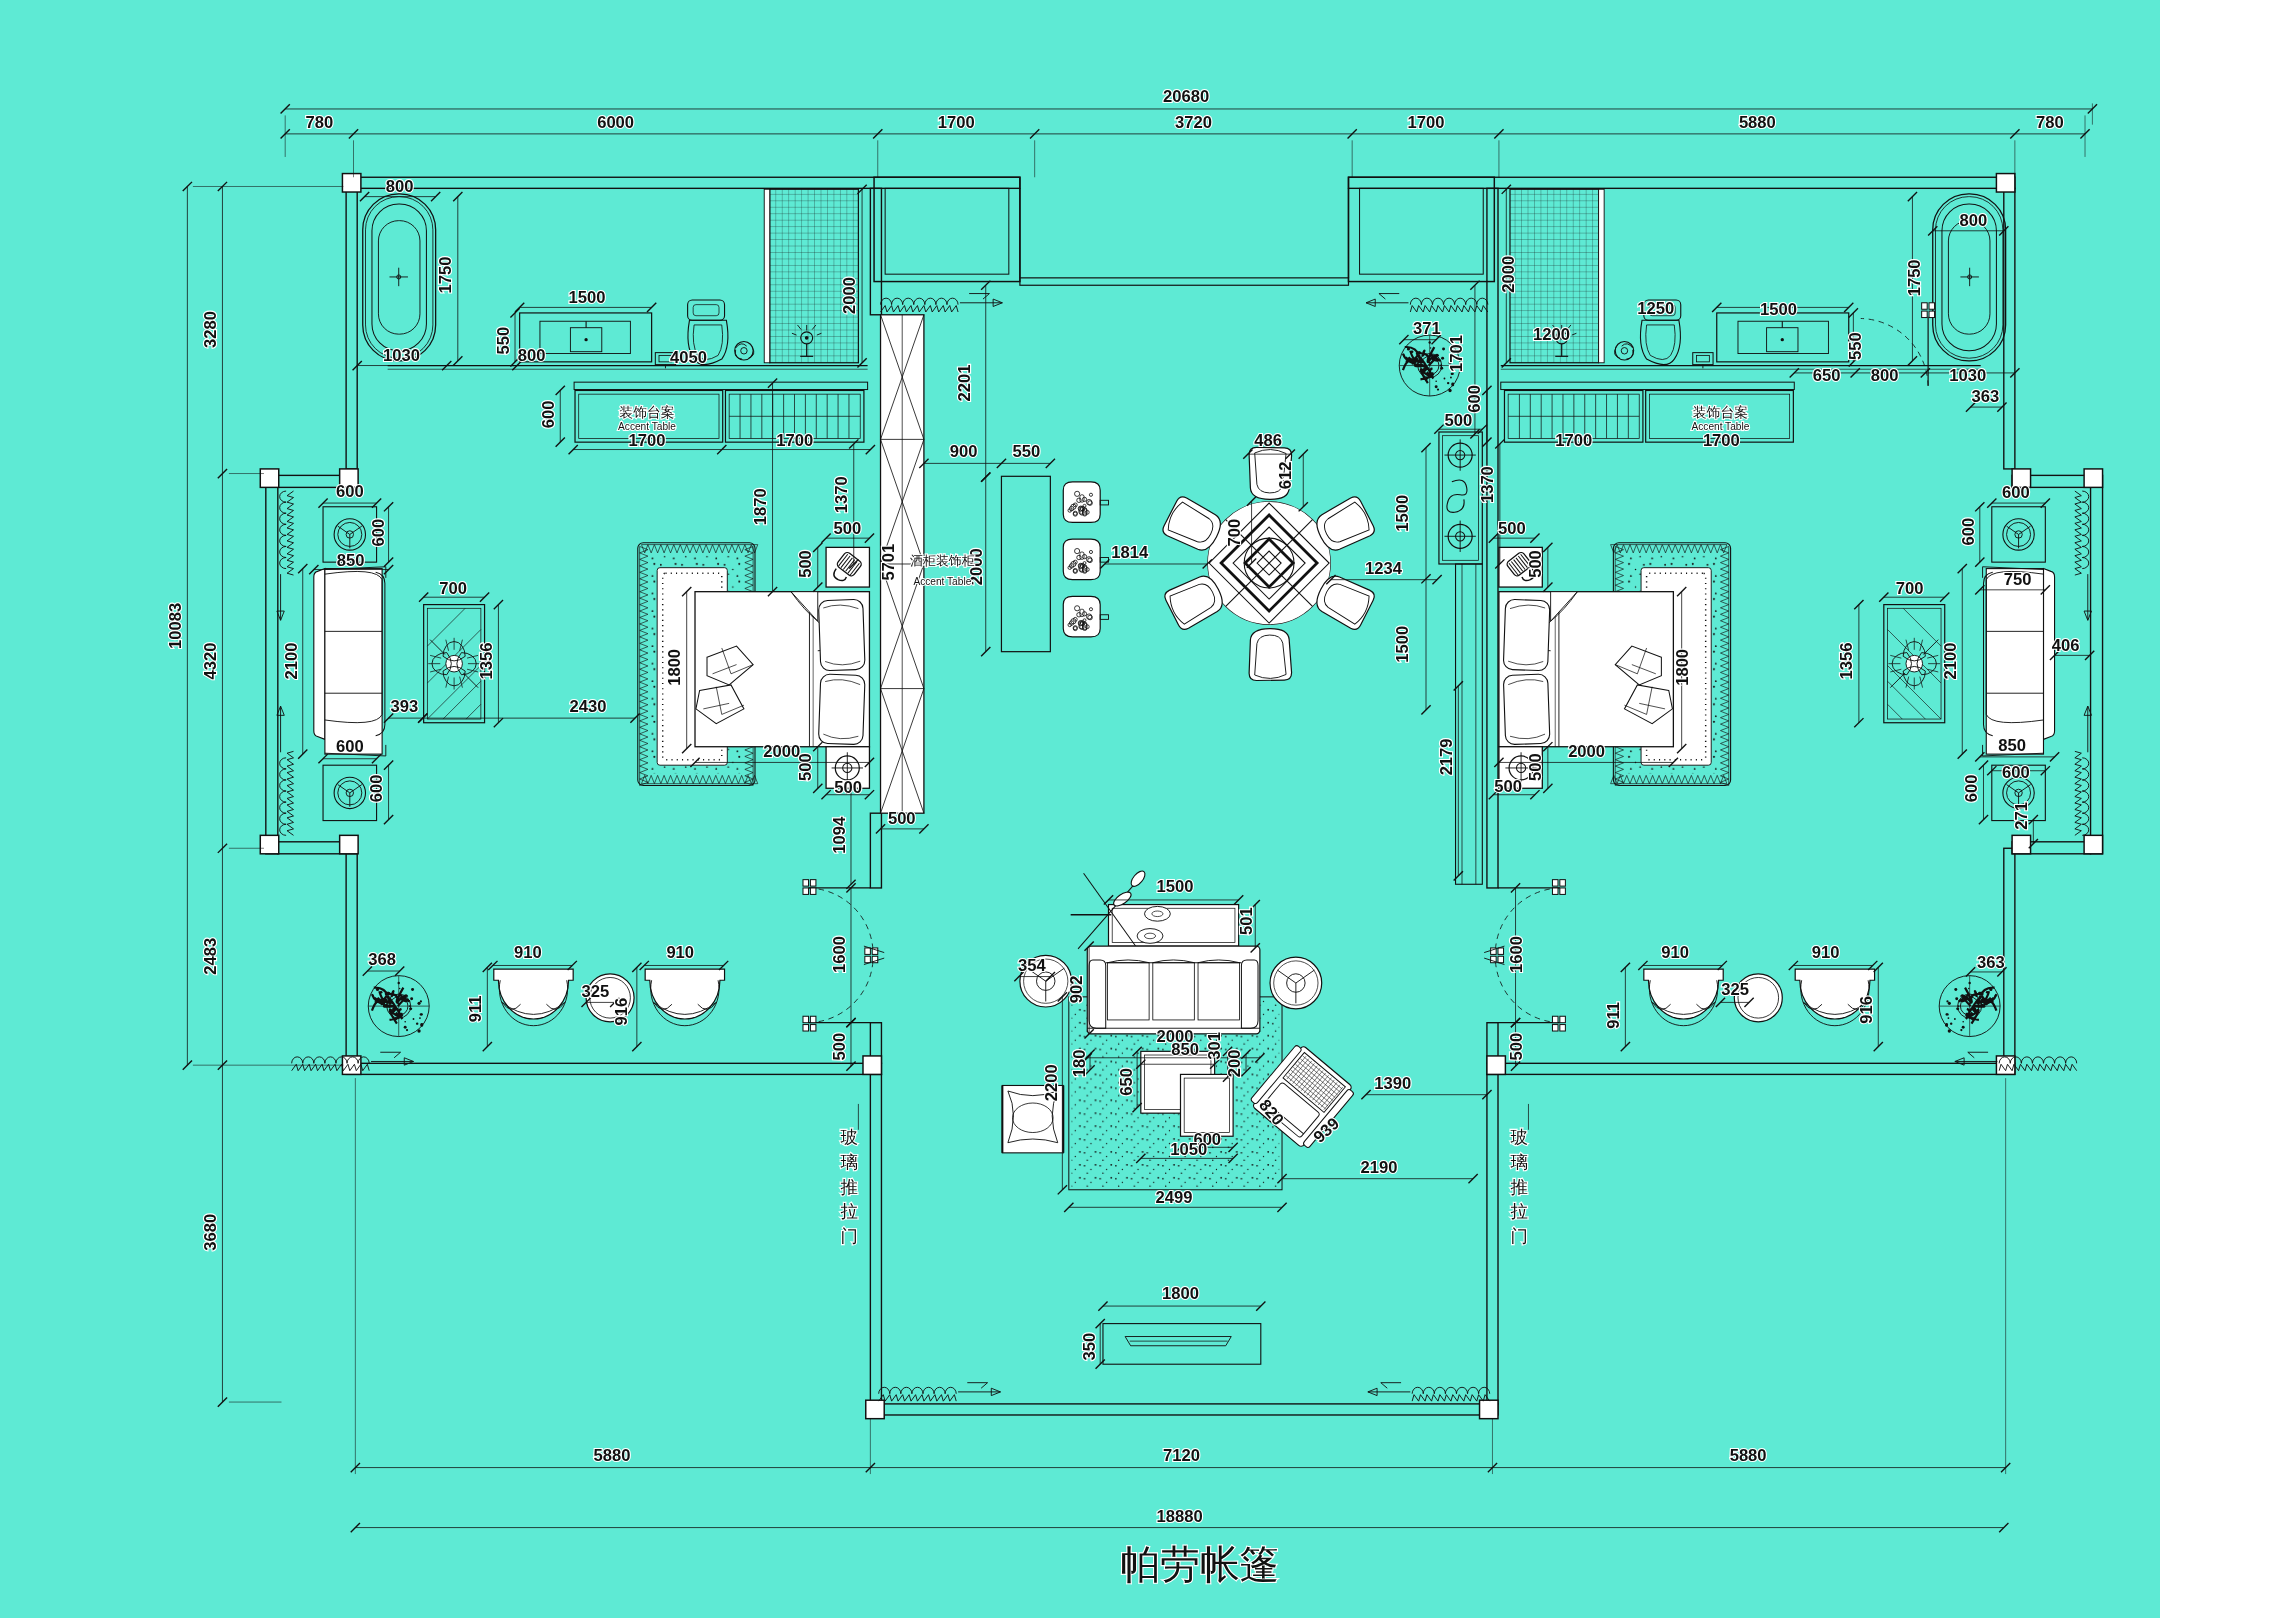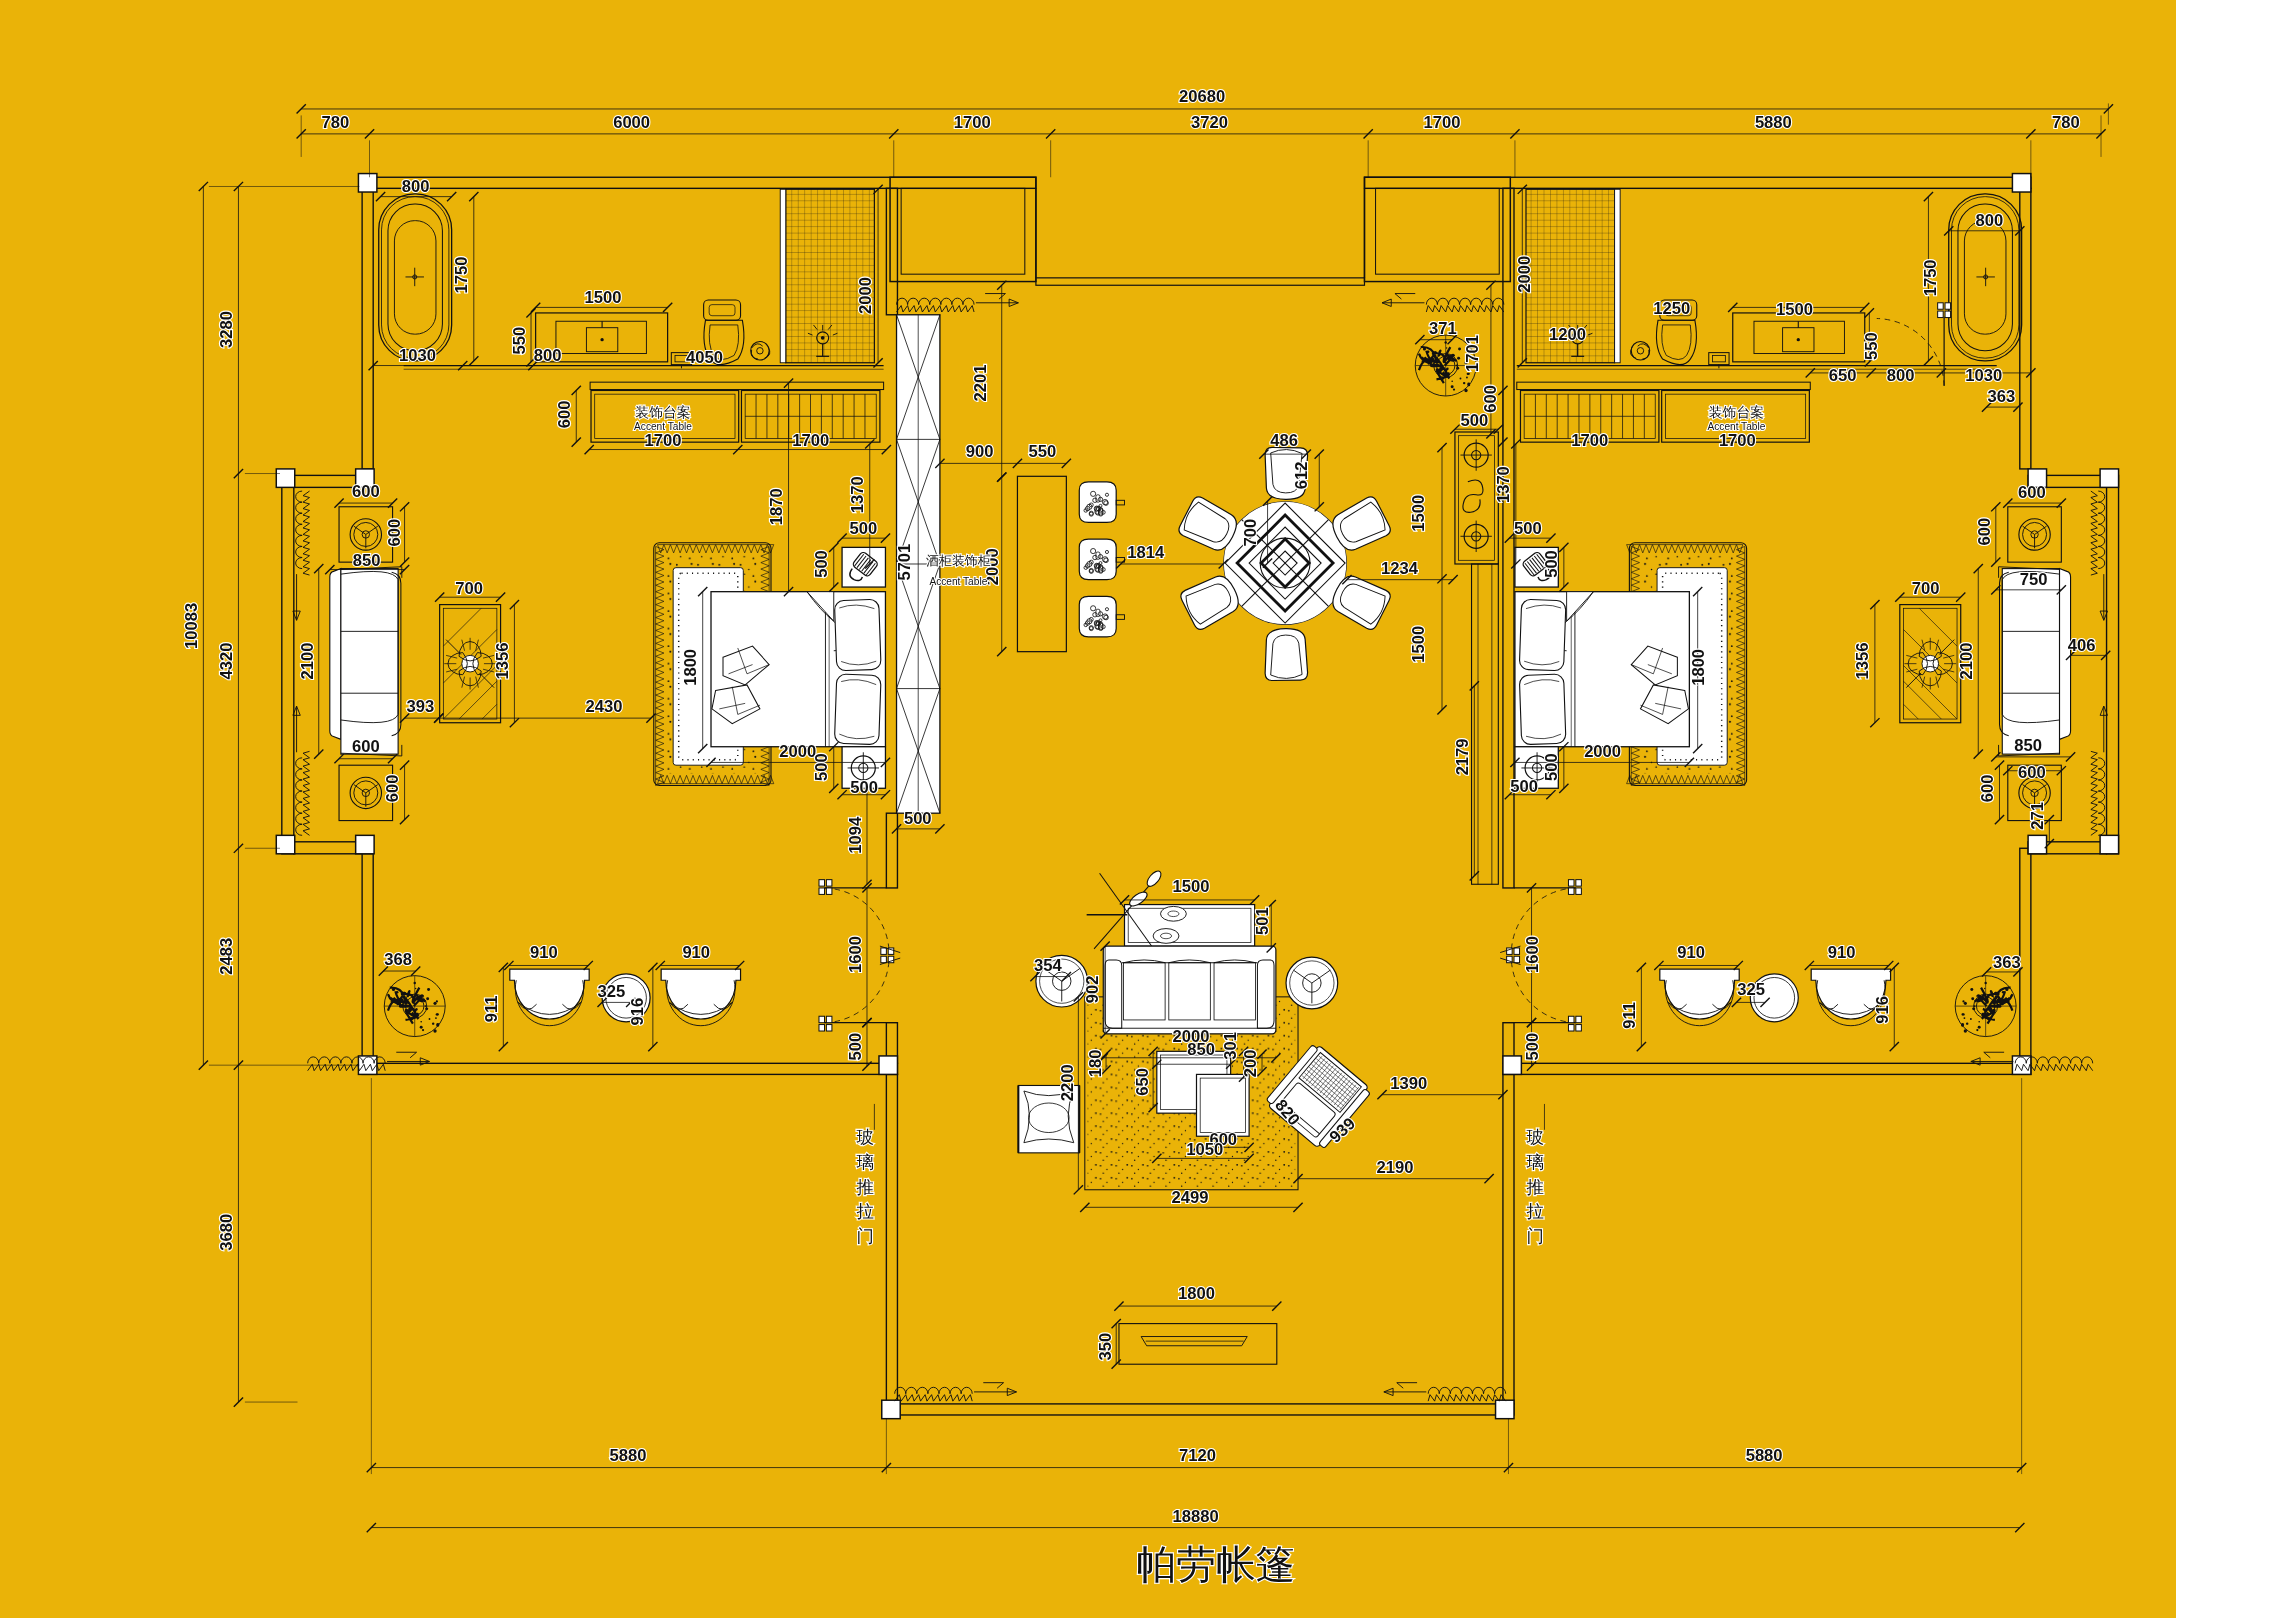--- a/index.html
+++ b/index.html
@@ -1,16 +1,16 @@
 <!DOCTYPE html>
 <html style="font-size:14.8px"><head>
 <meta charset="utf-8">
 <style>
 html,body{margin:0;padding:0;background:#fff;}
-.sheet{width:2160px;height:1619px;position:relative;background:#eab308;overflow:hidden;padding-left:16px;}
+.sheet{width:2160px;height:1619px;position:relative;background:#5eead4;overflow:hidden;}
 svg{display:block;}
 text{user-select:none;}
 </style>
 </head>
 <body>
 
 <div class="sheet">
 <svg width="2289" height="1619" viewBox="0 0 2480 1754" xmlns="http://www.w3.org/2000/svg">
 <defs>
         <pattern id="stip" width="23" height="19" patternUnits="userSpaceOnUse">

